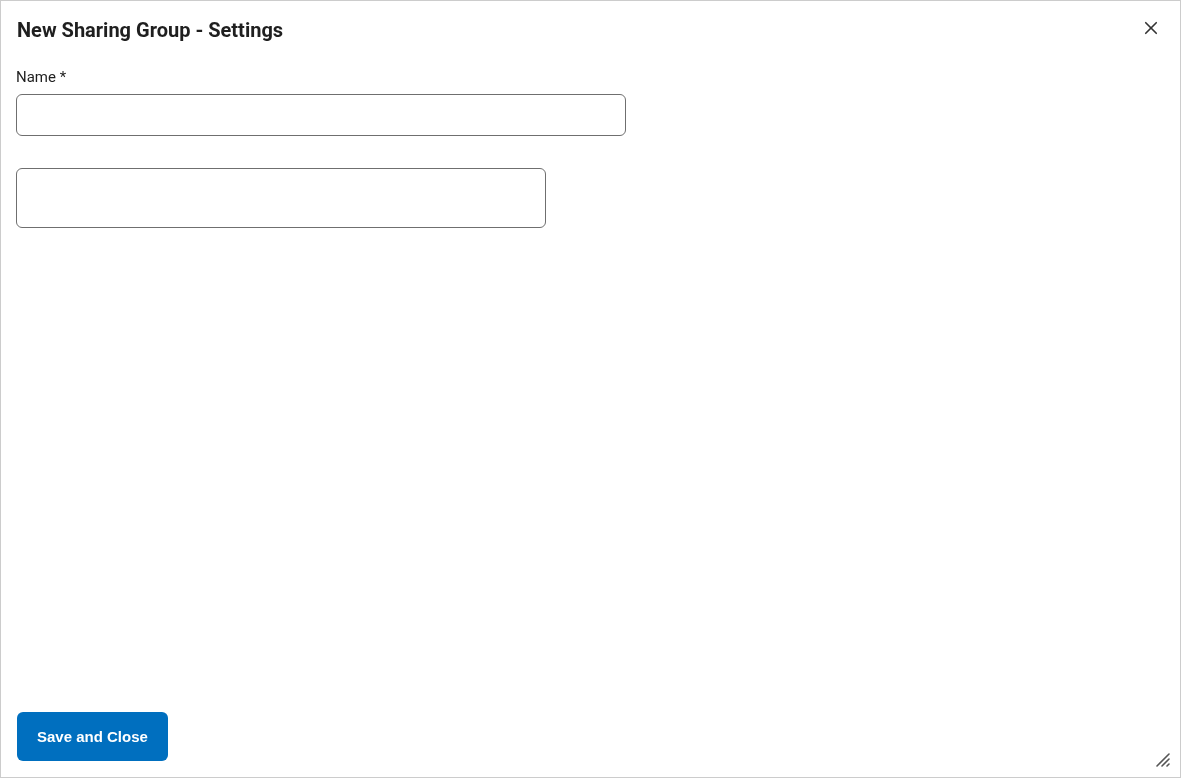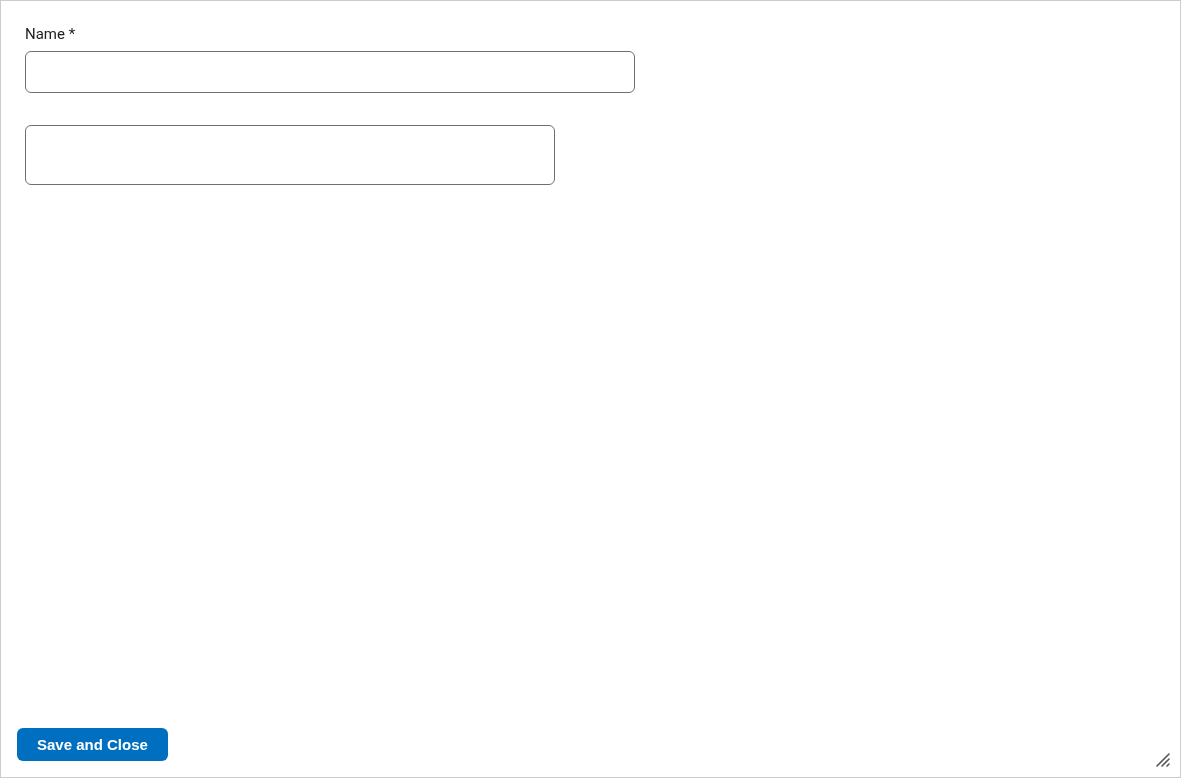--- a/index.html
+++ b/index.html
@@ -43,21 +43,21 @@
       align-items: center;
       justify-content: center;
       color: #333;
     }
     .close-btn svg {
       width: 18px;
       height: 18px;
     }
     .dialog-body {
       flex: 1 1 auto;
-      padding: 24px 16px 0 24px;
+      padding: 24px 16px 0 15px;
     }
     .form-group {
       margin-bottom: 32px;
     }
     .form-label {
       display: block;
       font-size: 15px;
       color: #1f1f1f;
       margin-bottom: 8px;
     }
@@ -87,40 +87,51 @@
       align-items: flex-end;
       justify-content: space-between;
     }
     .primary-btn {
       background: #006fbf;
       color: #fff;
       border: none;
       border-radius: 6px;
       font-size: 15px;
       font-weight: 700;
-      padding: 8px 20px;
+      padding: 16px 20px;
       cursor: pointer;
     }
     .resize-handle {
       color: #555;
       align-self: flex-end;
       margin-bottom: -6px;
       margin-right: -6px;
     }
     .resize-handle svg {
       width: 16px;
       height: 16px;
       display: block;
     }
   </style>
 </head>
 <body>
 
 <div class="dialog">
 
+  <div class="dialog-header">
+    <h1 class="dialog-title">New Sharing Group - Settings</h1>
+    <button class="close-btn" aria-label="Close">
+      <span>
+        <svg viewBox="0 0 24 24" fill="none" stroke="currentColor" stroke-width="2.2" stroke-linecap="round">
+          <line x1="5" y1="5" x2="19" y2="19"></line>
+          <line x1="19" y1="5" x2="5" y2="19"></line>
+        </svg>
+      </span>
+    </button>
+  </div>
 
   <div class="dialog-body">
 
     <div class="form-group">
       <label class="form-label">Name *</label>
       <input type="text" class="text-input" value="" style="">
     </div>
 
     <div class="form-group">
       <textarea class="textarea-input" value="" style=""></textarea>

